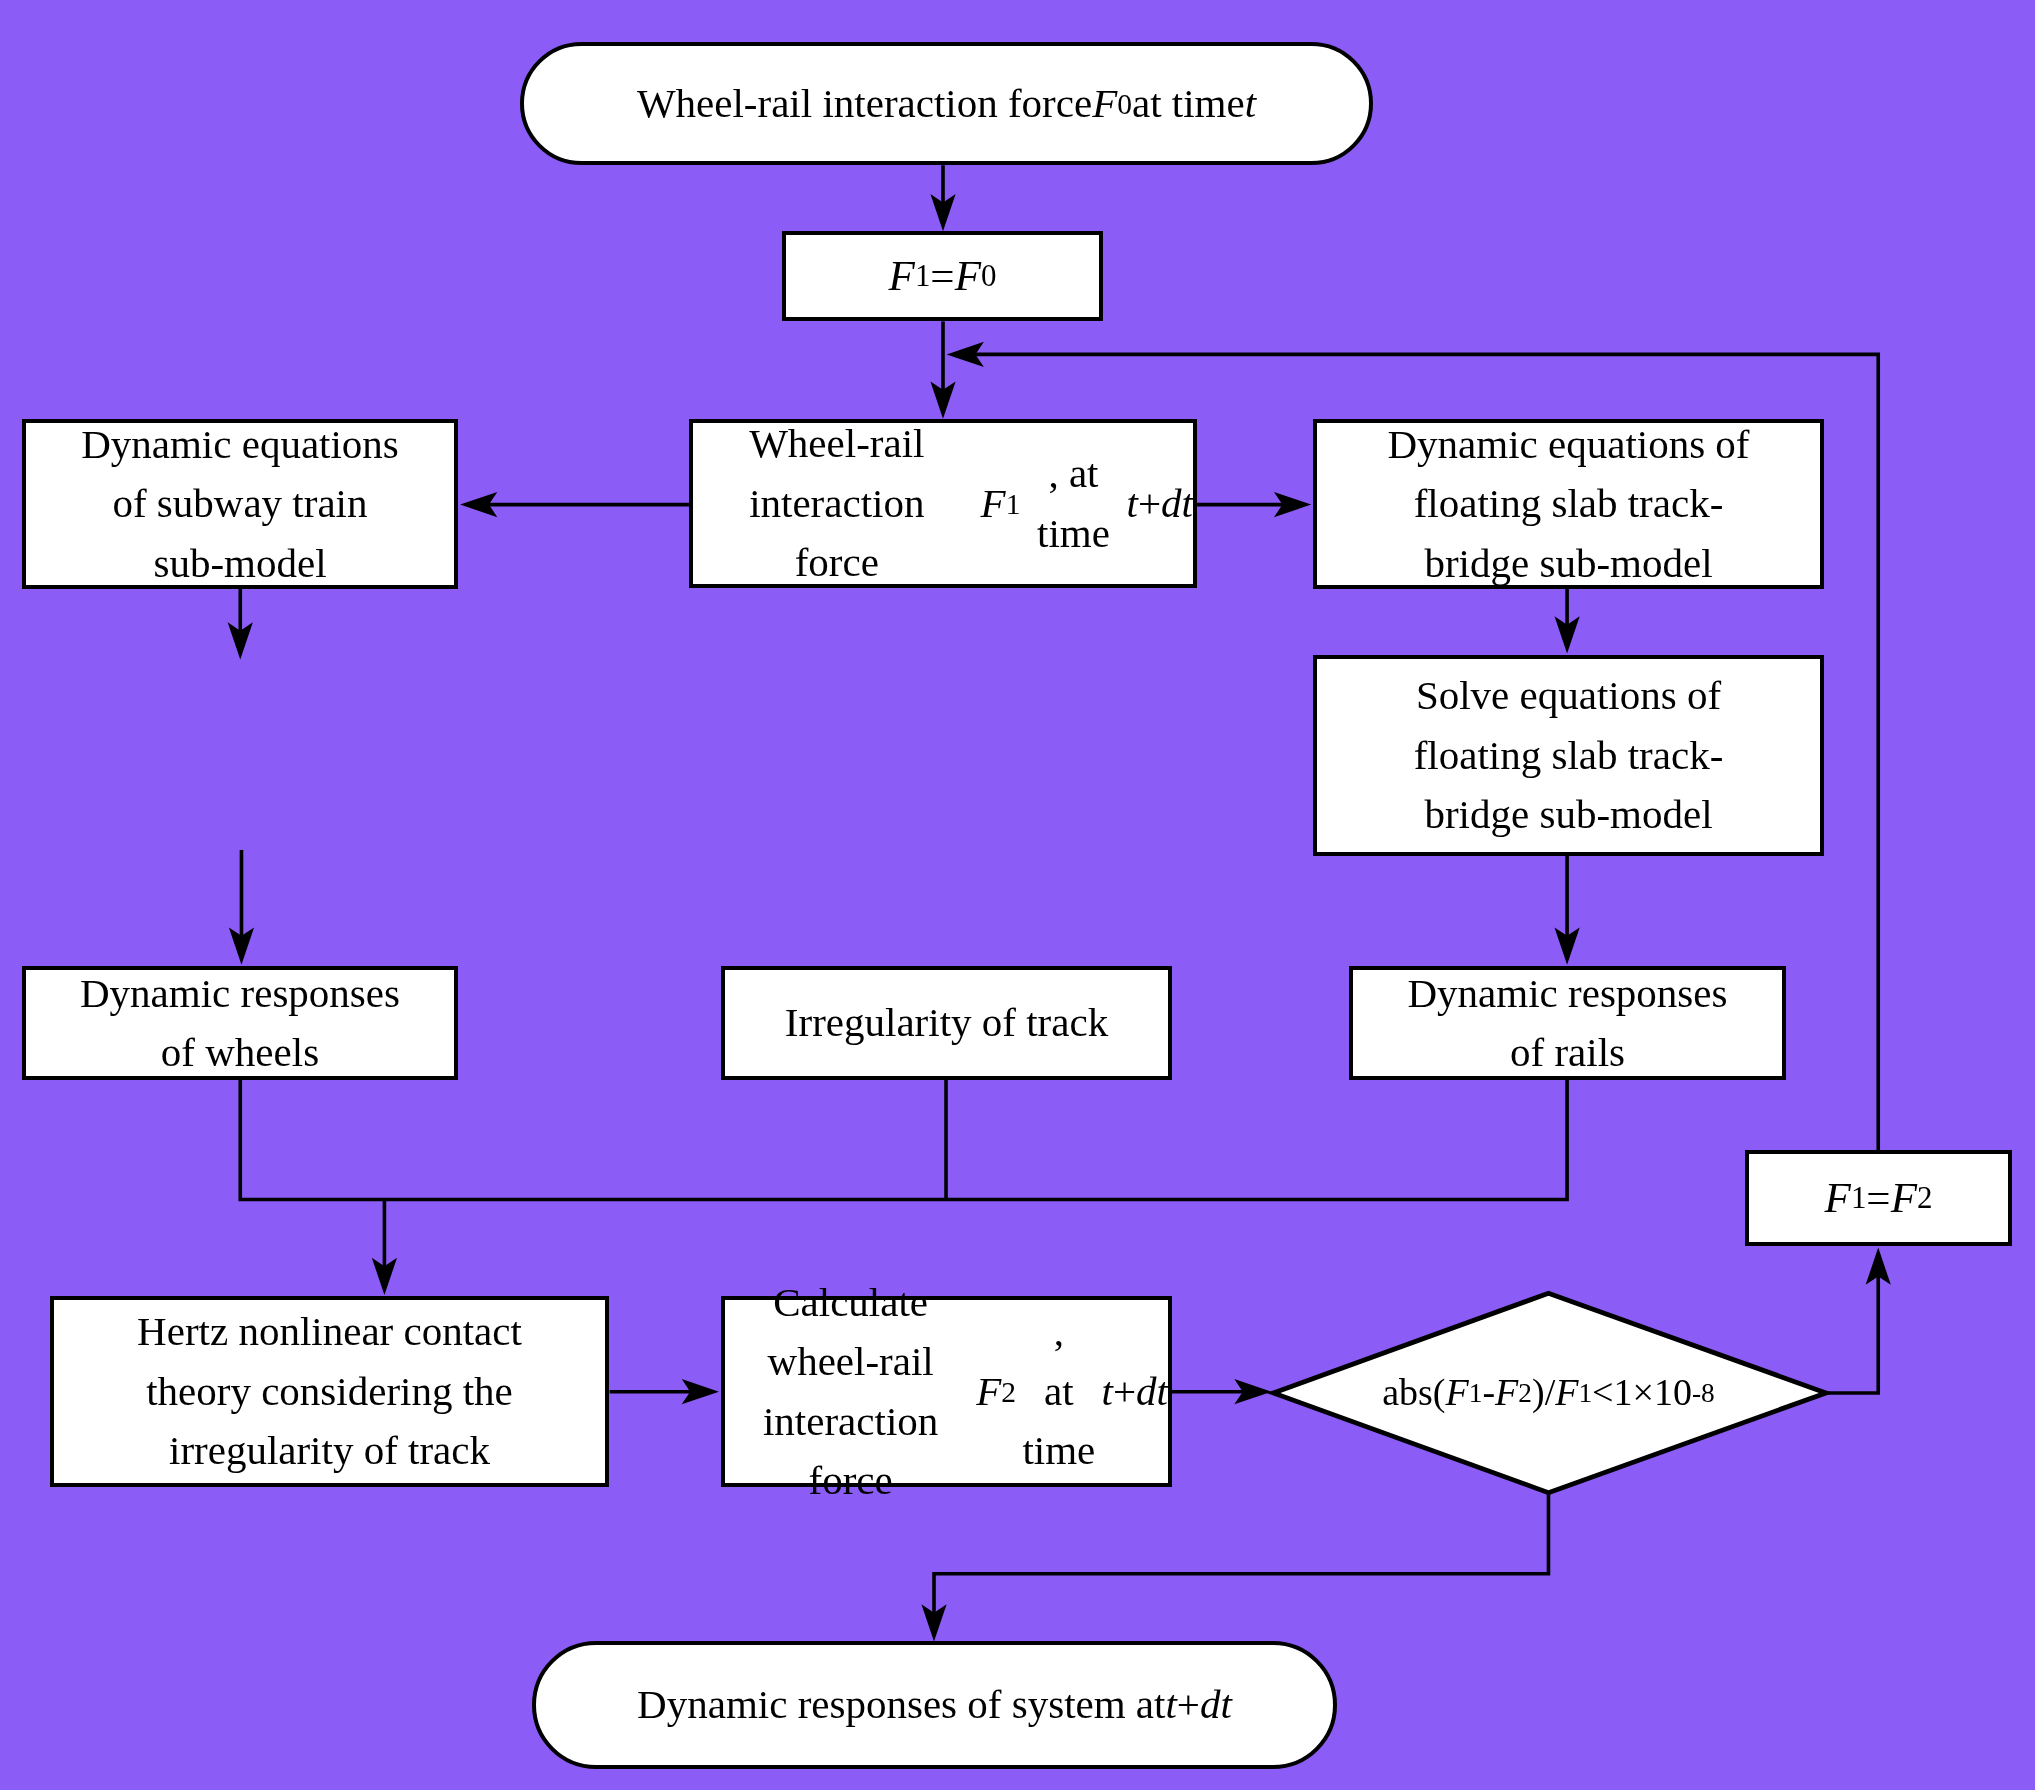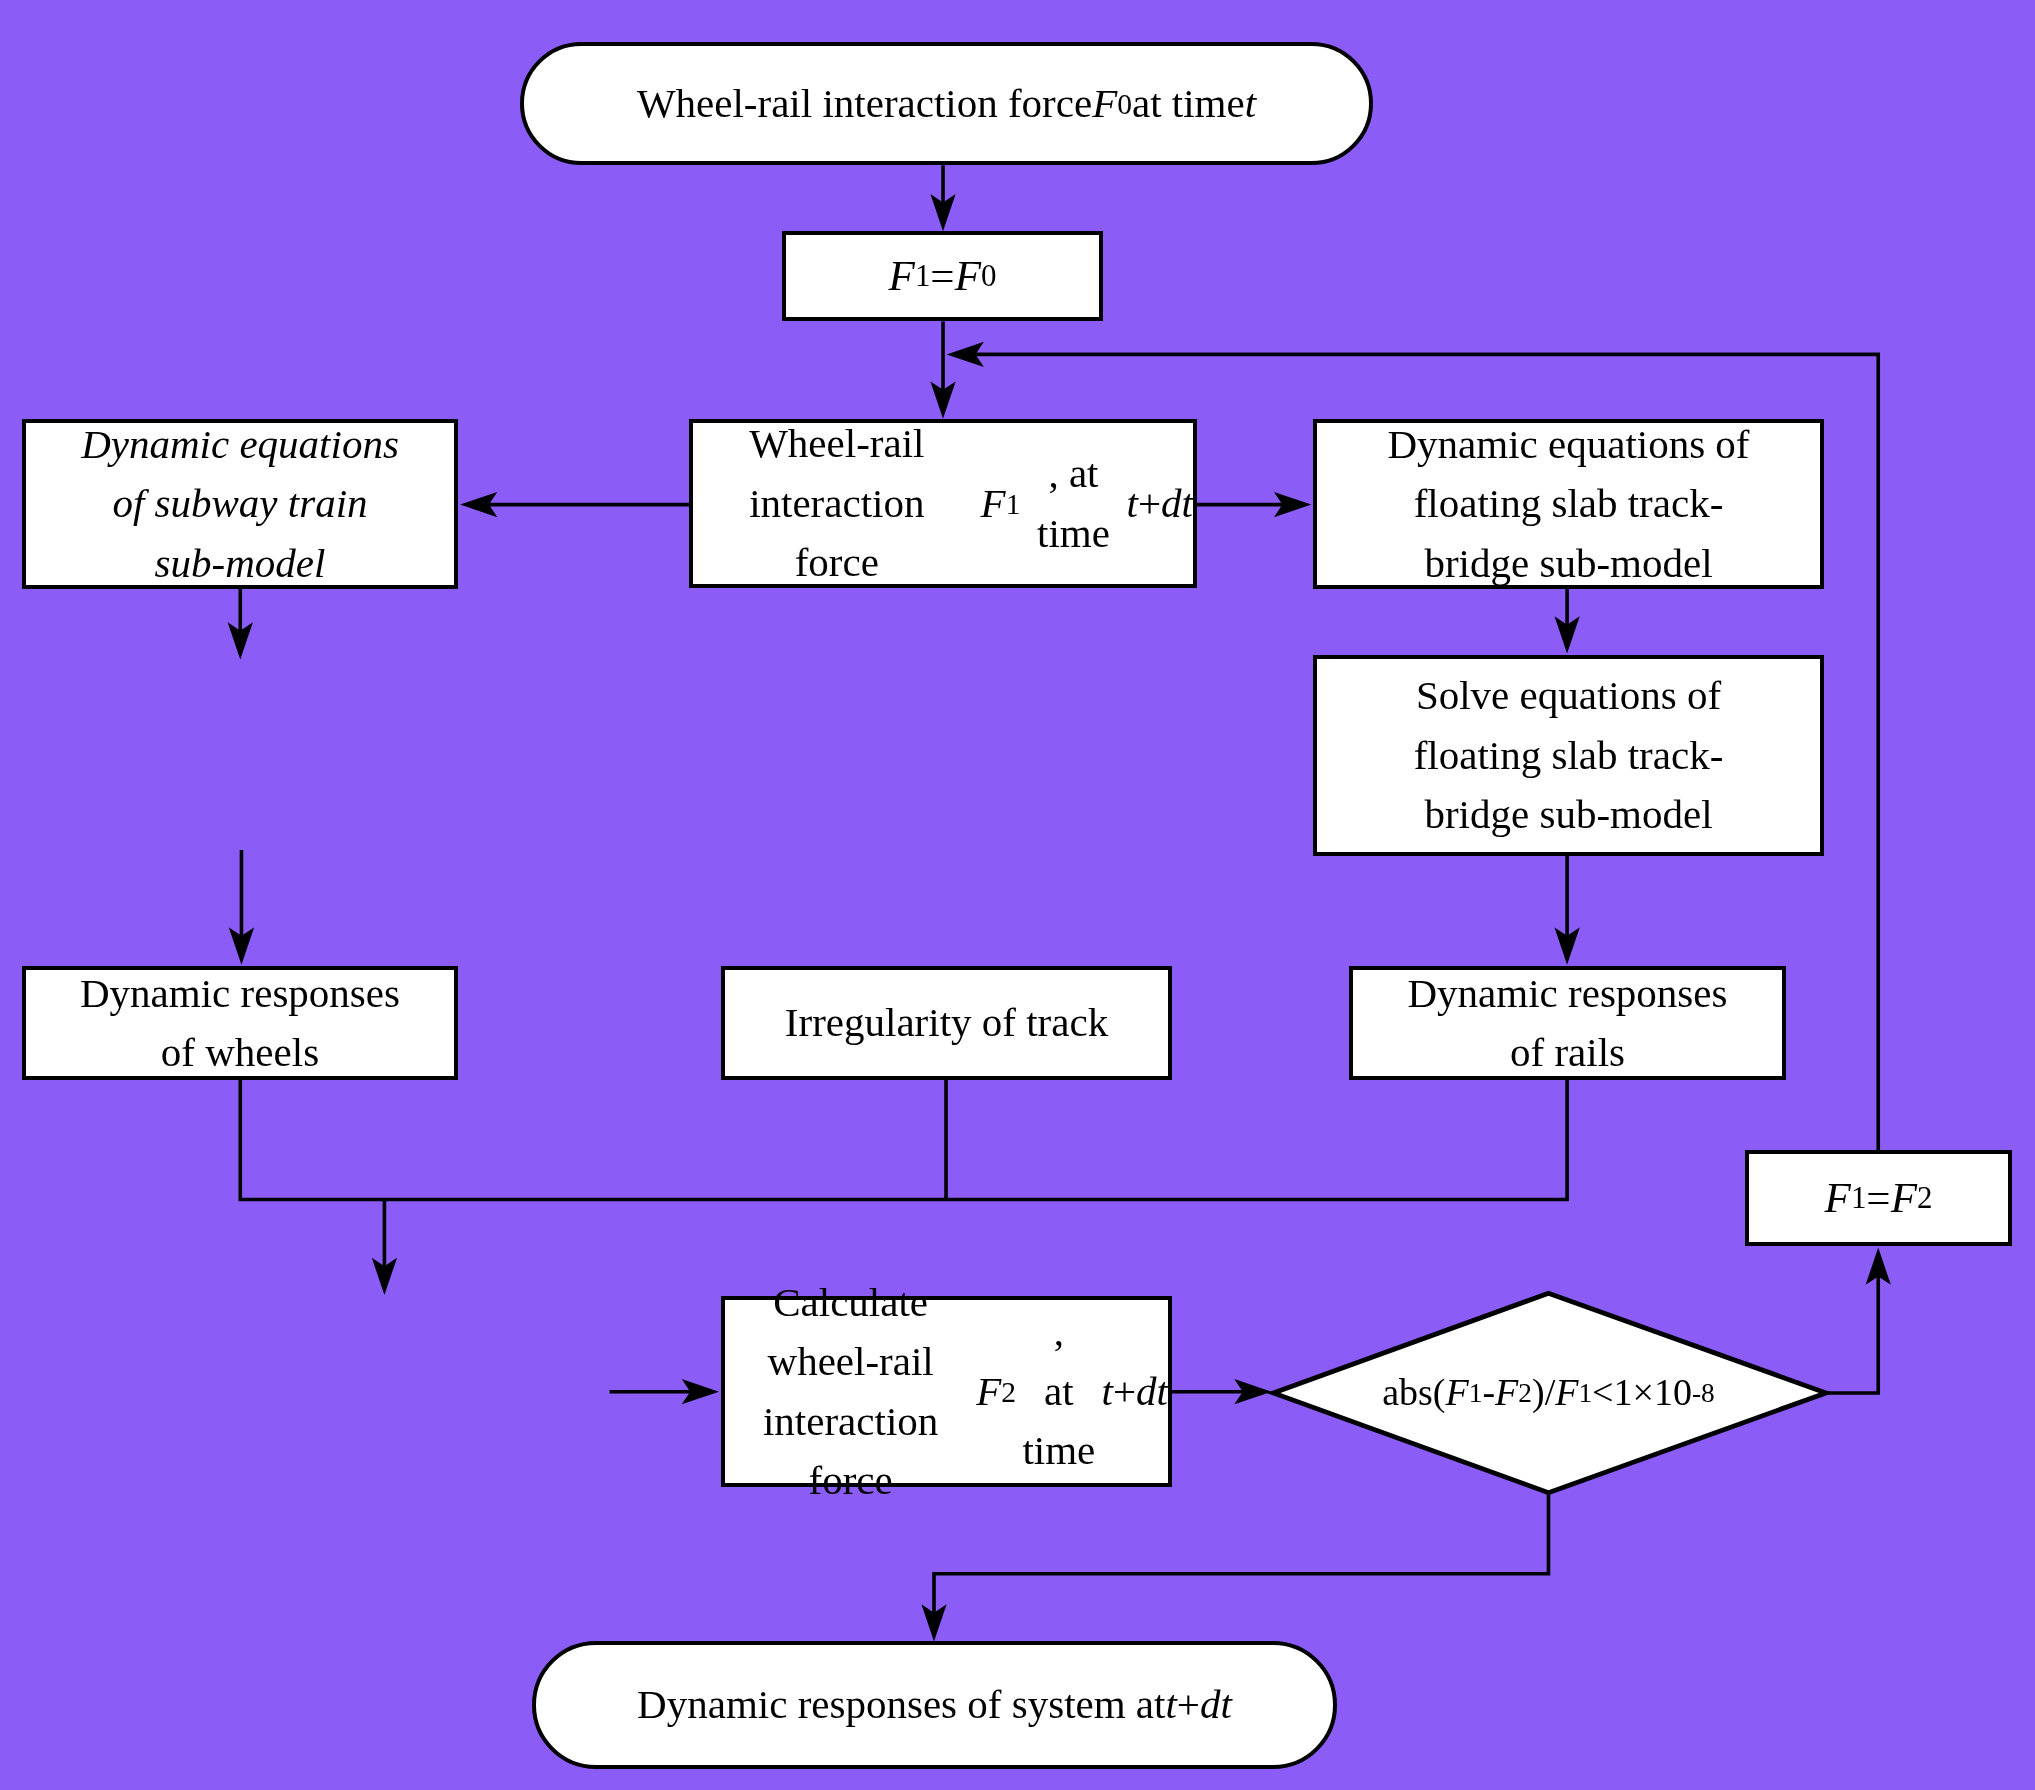--- a/index.html
+++ b/index.html
@@ -122,35 +122,36 @@
       <polygon points="2120,2319 2578,2153 3040,2319 2578,2485" fill="#ffffff" stroke="#000000" stroke-width="8"></polygon>
     </g>
   </svg>
 
   <div class="node terminator" style="left:520px;top:42px;width:853px;height:123px;">Wheel-rail interaction force <i>F</i><sub>0</sub> at time <i>t</i></div>
 
   <div class="node assign" style="left:782px;top:231px;width:321px;height:90px;"><i>F</i><sub>1</sub>=<i>F</i><sub>0</sub></div>
 
   <div class="node" style="left:689px;top:419px;width:508px;height:169px;">Wheel-rail interaction<br>force <i>F</i><sub>1</sub> , at time <i>t</i>+<i>dt</i></div>
 
-  <div class="node" style="left:22px;top:419px;width:436px;height:170px;font-style:italic;">Dynamic equations<br>of subway train<br>sub-model</div>
+  <div class="node" style="left:22px;top:419px;width:436px;height:170px;">Dynamic equations<br>of subway train<br>sub-model</div>
 
   <div class="node" style="left:1313px;top:419px;width:511px;height:170px;">Dynamic equations of<br>floating slab track-<br>bridge sub-model</div>
 
 
   <div class="node" style="left:1313px;top:655px;width:511px;height:201px;">Solve equations of<br>floating slab track-<br>bridge sub-model</div>
 
   <div class="node" style="left:22px;top:966px;width:436px;height:114px;">Dynamic responses<br>of wheels</div>
 
   <div class="node" style="left:721px;top:966px;width:451px;height:114px;">Irregularity of track</div>
 
   <div class="node" style="left:1349px;top:966px;width:437px;height:114px;">Dynamic responses<br>of rails</div>
 
   <div class="node assign" style="left:1745px;top:1150px;width:267px;height:96px;"><i>F</i><sub>1</sub>=<i>F</i><sub>2</sub></div>
 
+  <div class="node" style="left:50px;top:1296px;width:559px;height:191px;">Hertz nonlinear contact<br>theory considering the<br>irregularity of track</div>
 
   <div class="node" style="left:721px;top:1296px;width:451px;height:191px;">Calculate wheel-rail<br>interaction force <i>F</i><sub>2</sub> ,<br>at time <i>t</i>+<i>dt</i></div>
 
   <div class="node diamond-label" style="left:1296px;top:1333px;width:505px;height:120px;">abs(<i>F</i><sub>1</sub>-<i>F</i><sub>2</sub>)/<i>F</i><sub>1</sub> &lt;1×10<sup>-8</sup></div>
 
   <div class="node terminator" style="left:532px;top:1641px;width:805px;height:128px;">Dynamic responses of system at <i>t</i>+<i>dt</i></div>
 
 </div>
 
 

